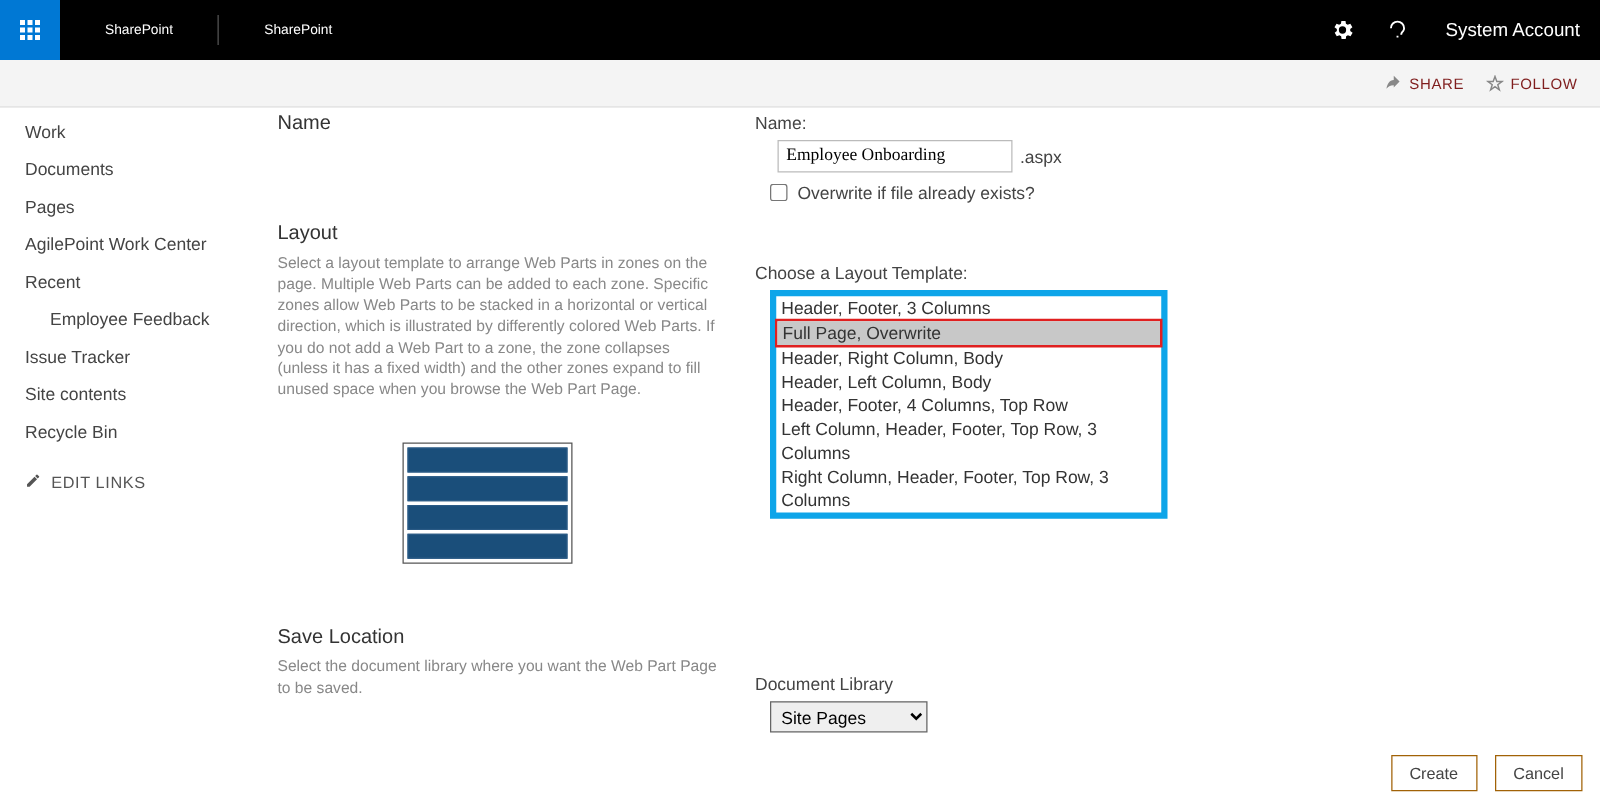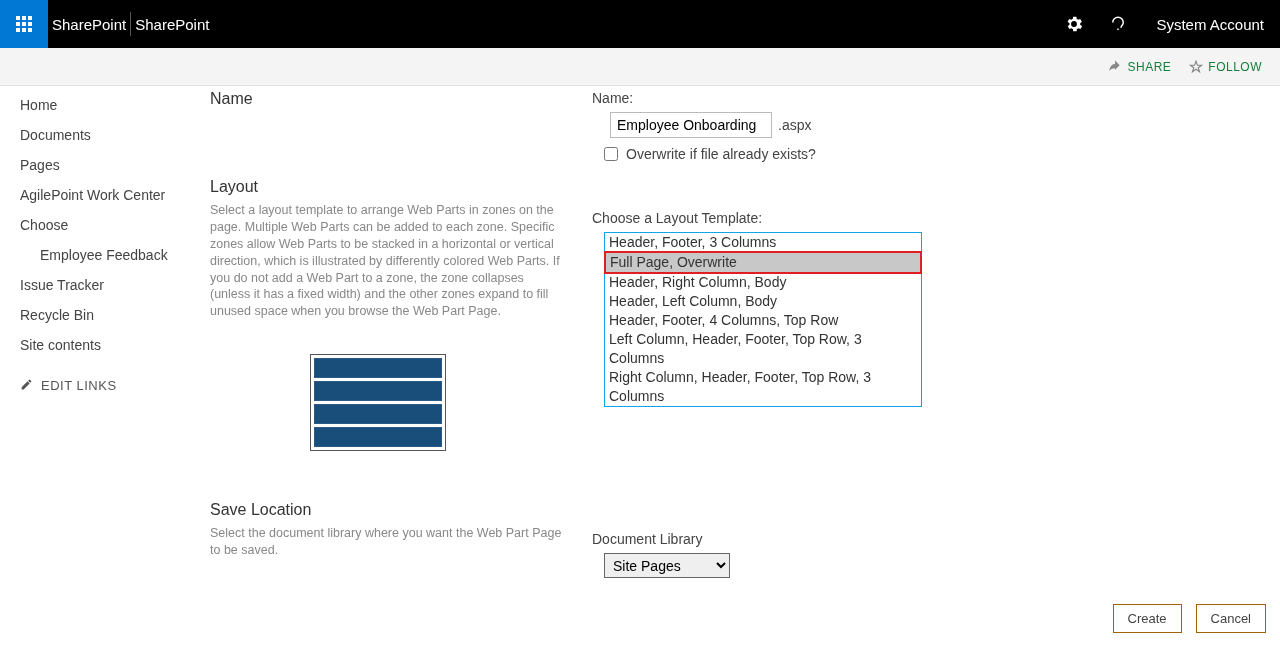--- a/index.html
+++ b/index.html
@@ -3,58 +3,58 @@
 <meta charset="utf-8">
 <style>
 * { box-sizing: border-box; margin: 0; padding: 0; }
 body { font-family: "Segoe UI", Tahoma, sans-serif; font-size: 13px; color: #333; width: 1280px; height: 645px; overflow: hidden; background: #fff; }
 
 
 .topbar { background: #000; height: 48px; display: flex; align-items: center; color: #fff; }
 .waffle { width: 48px; height: 48px; background: #0078d4; display: flex; align-items: center; justify-content: center; }
 .waffle-icon { display: grid; grid-template-columns: repeat(3, 4px); grid-template-rows: repeat(3, 4px); gap: 2px; }
 .waffle-icon span { width: 4px; height: 4px; background: #fff; }
-.topbar .brand { padding: 0 4px; font-size: 15px; font-weight: 400; }
+.topbar .brand { padding: 0 36px; font-size: 11px; font-weight: 400; }
 .topbar .divider { width: 1px; height: 24px; background: #555; }
 .topbar .spacer { flex: 1; }
 .topbar .top-icon { width: 44px; height: 48px; display: flex; align-items: center; justify-content: center; cursor: pointer; }
 .topbar .top-icon svg { fill: #fff; }
 .topbar .account { padding: 0 16px; font-size: 15px; }
 
 
 .ribbon { height: 38px; background: #f4f4f4; border-bottom: 1px solid #e0e0e0; display: flex; align-items: center; justify-content: flex-end; padding-right: 18px; gap: 18px; }
-.ribbon-item { display: flex; align-items: center; gap: 5px; color: #15803d; font-size: 12px; letter-spacing: 0.5px; cursor: pointer; }
+.ribbon-item { display: flex; align-items: center; gap: 5px; color: #7f1d1d; font-size: 12px; letter-spacing: 0.5px; cursor: pointer; }
 .ribbon-item svg { fill: #888; }
 
 
 .main { display: flex; }
 .sidebar { width: 210px; padding-top: 4px; }
 .sidebar .nav-item { padding: 7px 0 7px 20px; color: #444; font-size: 14px; cursor: pointer; }
 .sidebar .nav-item.indent { padding-left: 40px; }
 .sidebar .edit-links { display: flex; gap: 8px; padding: 18px 0 0 20px; color: #555; font-size: 13px; letter-spacing: 0.5px; cursor: pointer; }
 .sidebar .edit-links svg { fill: #555; }
 
-.content { flex: 1; display: flex; padding-top: 4px; }
+.content { flex: 1; display: flex; padding-top: 4px; margin-left: 12px; }
 .col-left { width: 382px; padding-right: 26px; }
 .col-right { flex: 1; }
 
 .section { margin-bottom: 40px; }
 .section h3 { font-weight: 400; font-size: 16px; color: #333; margin-bottom: 6px; }
 .section p { font-size: 12.5px; color: #888; line-height: 1.35; }
 
 .field-label { font-size: 14px; color: #444; margin-bottom: 6px; display: block; }
 .name-row { display: flex; align-items: center; gap: 6px; }
 .name-row .pad { width: 12px; }
-input[type="text"] { border: 1px solid #bbb; padding: 3px 6px; font-size: 14px; height: 26px; width: 162px; }
+input[type="text"] { border: 1px solid #bbb; padding: 3px 6px; font-size: 14px; height: 26px; width: 188px; font-family: Liberation Serif, serif; }
 .ext { font-size: 14px; color: #444; }
 .check-row { display: flex; align-items: center; gap: 8px; margin-top: 8px; margin-left: 12px; }
 .check-row span { font-size: 14px; color: #444; }
 input[type="checkbox"] { width: 14px; height: 14px; }
 
-.layout-list { border: 1px solid #0ea5e9; width: 318px; font-size: 14px; background: #fff; }
+.layout-list { border: 5px solid #0ea5e9; width: 318px; font-size: 14px; background: #fff; }
 .layout-list .opt { padding: 0px 4px; line-height: 19px; cursor: pointer; color: #333; }
 .layout-list .opt.selected { background: #c8c8c8; }
 .layout-list .selected-frame { border: 2px solid #e02020; margin: -1px; }
 .listwrap { position: relative; }
 
 .layout-preview { margin-top: 34px; margin-left: 100px; width: 136px; }
 .layout-preview .frame { border: 1px solid #555; background: #fff; padding: 3px; }
 .layout-preview .row { background: #1a4e7a; height: 20px; margin-bottom: 3px; border: 1px solid #2a5a85; }
 .layout-preview .row:last-child { margin-bottom: 0; }
 
@@ -108,29 +108,29 @@
   <div class="ribbon-item">
     <svg width="14" height="14" viewBox="0 0 24 24">
         <path d="M12 2l2.5 7h7l-5.7 4.3 2.2 7L12 16l-6 4.3 2.2-7L2.5 9h7z" fill="none" stroke="#888" stroke-width="2"></path>
       </svg>
     <span>FOLLOW</span>
   </div>
 </div>
 
 <div class="main">
   <div class="sidebar">
-    <div class="nav-item">Home</div>
+    <div class="nav-item">Work</div>
     <div class="nav-item">Documents</div>
     <div class="nav-item">Pages</div>
     <div class="nav-item">AgilePoint Work Center</div>
-    <div class="nav-item">Choose</div>
+    <div class="nav-item">Recent</div>
     <div class="nav-item indent">Employee Feedback</div>
     <div class="nav-item">Issue Tracker</div>
+    <div class="nav-item">Site contents</div>
     <div class="nav-item">Recycle Bin</div>
-    <div class="nav-item">Site contents</div>
     <div class="edit-links">
       <svg width="13" height="13" viewBox="0 0 24 24">
           <path d="M3 17.25V21h3.75L17.8 9.94l-3.75-3.75L3 17.25zM20.7 7.04a1 1 0 000-1.41l-2.34-2.34a1 1 0 00-1.41 0L15 5.24l3.75 3.75 1.95-1.95z"></path>
         </svg>
       <span>EDIT LINKS</span>
     </div>
   </div>
 
   <div class="content">
     <div class="col-left">

